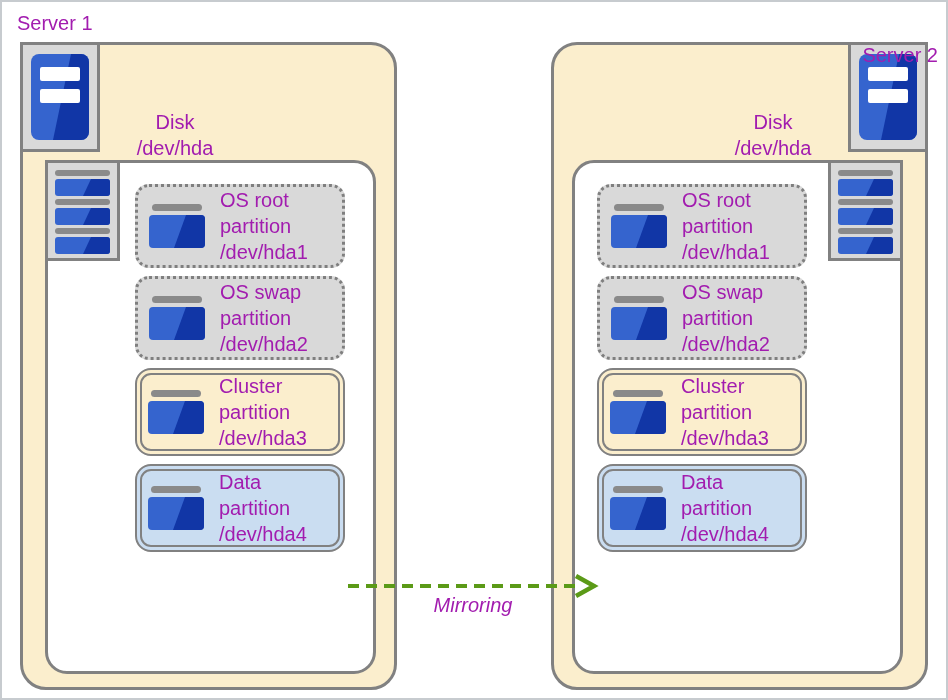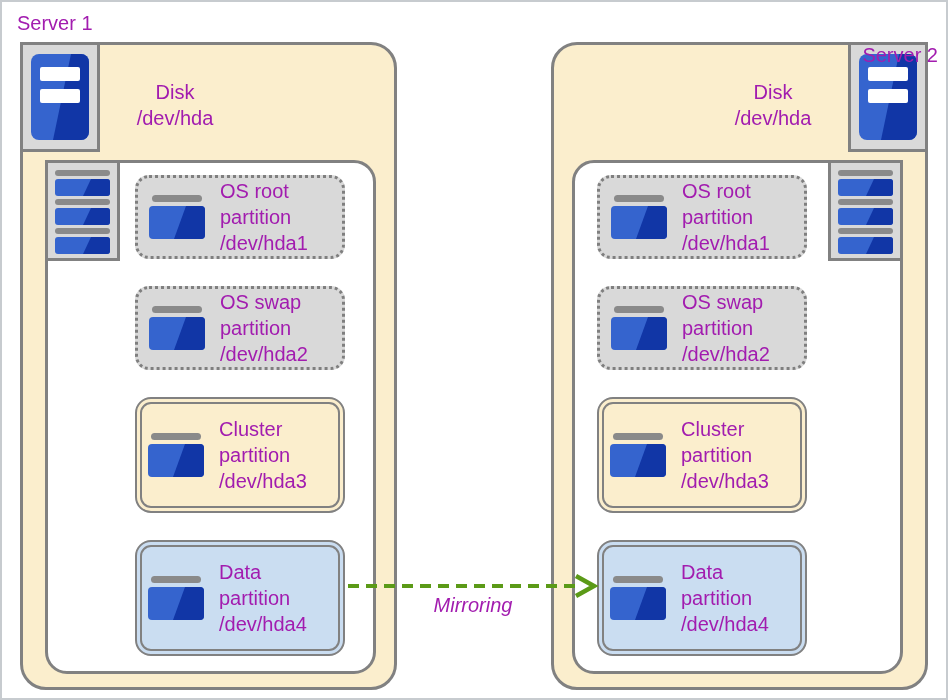--- a/index.html
+++ b/index.html
@@ -28,21 +28,21 @@
     position:absolute; top:-3px; width:74px; height:104px;
     background:var(--gray-fill,#D9D9D9); border:3px solid var(--border-gray,#818181);
     box-sizing:content-box; display:flex; align-items:center; justify-content:center;
     z-index:3;
   }
   .server--left  .server-icon { left:-3px; }
   .server--right .server-icon { right:-3px; }
   .server-icon svg { width:68px; height:98px; display:block; }
 
   .disk-label {
-    position:absolute; top:34px; width:304px; text-align:center;
+    position:absolute; top:64px; width:304px; text-align:center;
     font-size:20px; line-height:26px;
   }
   .server--left  .disk-label { left:0; }
   .server--right .disk-label { right:0; }
 
   .inner-box {
     position:absolute; top:115px; width:325px; height:508px; background:#fff;
     border:3px solid var(--border-gray,#818181); border-radius:22px;
     box-sizing:content-box;
   }
@@ -52,33 +52,33 @@
   .disk-stack-icon {
     position:absolute; top:-3px; width:69px; height:95px;
     background:var(--gray-fill,#D9D9D9); border:3px solid var(--border-gray,#818181);
     display:flex; align-items:center; justify-content:center; z-index:3;
   }
   .server--left  .disk-stack-icon { left:-3px; }
   .server--right .disk-stack-icon { right:-3px; }
   .disk-stack-icon svg { width:63px; height:89px; display:block; }
 
   .partitions {
-    position:absolute; top:12px; width:210px;
-    display:flex; flex-direction:column; gap:27px;
+    position:absolute; top:21px; width:210px;
+    display:flex; flex-direction:column; gap:8px;
   }
   .server--left  .partitions { left:87px; }
   .server--right .partitions { left:22px; }
 
   .partition--os {
     box-sizing:border-box; height:103px;
     background:var(--gray-fill,#D9D9D9);
     border:3px dotted var(--dot-gray,#7F7F7F); border-radius:14px;
   }
   .partition--framed {
-    box-sizing:border-box; height:116px;
+    box-sizing:border-box; height:88px;
     border:2px solid var(--border-gray,#818181); border-radius:16px; padding:3px;
   }
   .partition-core {
     box-sizing:border-box; height:100%;
     border:2px solid var(--border-gray,#818181); border-radius:11px;
   }
   .partition--cluster, .partition--cluster .partition-core { background:var(--server-fill,#FBEECD); }
   .partition--data,    .partition--data    .partition-core { background:var(--data-fill,#CADDF1); }
 
   .part-row { display:flex; align-items:center; height:100%; }

